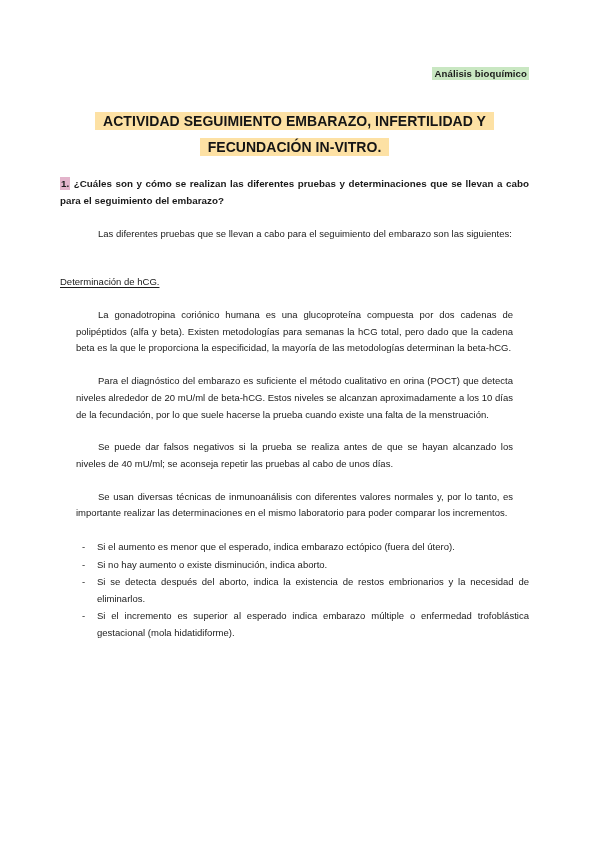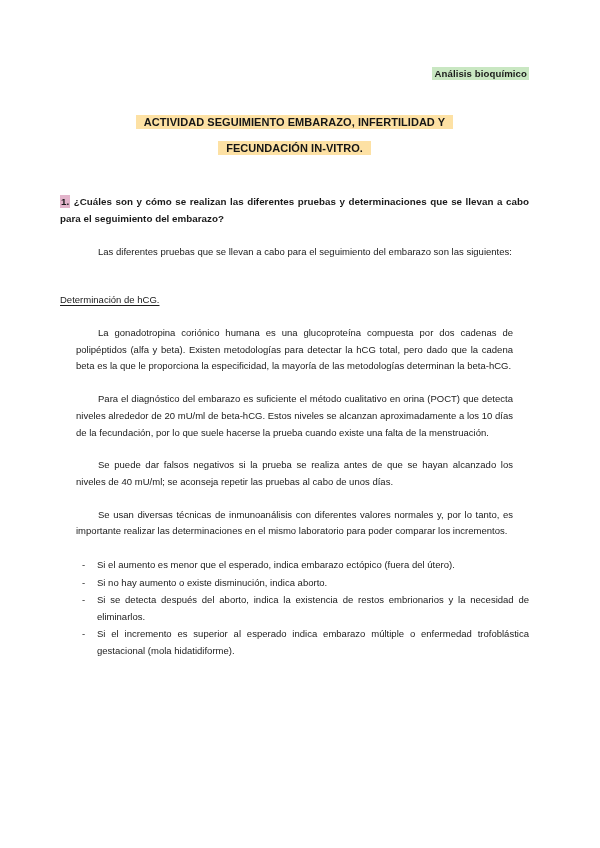--- a/index.html
+++ b/index.html
@@ -52,29 +52,29 @@
     margin-top: 26px;
     text-align: center;
     line-height: 1.62;
   }
   .title-block .tline {
     display: block;
   }
   .hl-yellow {
     background: #fde1a4;
     font-weight: bold;
-    font-size: 11px;
+    font-size: 14px;
     letter-spacing: 0.05px;
     padding: 1px 8px;
     color: #151515;
   }
 
   
   .question {
-    margin-top: 34px;
+    margin-top: 16px;
     font-weight: bold;
     font-size: 9.8px;
     line-height: 1.72;
     text-align: justify;
     letter-spacing: 0.02px;
   }
   .hl-pink {
     background: #e3b4cb;
     padding: 1px 1px;
   }
@@ -147,21 +147,21 @@
     <div class="question">
       <span class="hl-pink">1.</span><span>&nbsp;</span><span>¿Cuáles son y cómo se realizan las diferentes pruebas y determinaciones que se llevan a cabo para el seguimiento del embarazo?</span>
     </div>
 
     <p class="body gap-intro">Las diferentes pruebas que se llevan a cabo para el seguimiento del embarazo son las siguientes:</p>
 
     <div class="gap-sub">
       <span class="subheading">Determinación de hCG.</span>
     </div>
 
-    <p class="body gap-para">La gonadotropina coriónico humana es una glucoproteína compuesta por dos cadenas de polipéptidos (alfa y beta). Existen metodologías para detectar la hCG total, pero dado que la cadena beta es la que le proporciona la especificidad, la mayoría de las metodologías determinan la beta-hCG.</p>
+    <p class="body gap-para">La gonadotropina coriónico humana es una glucoproteína compuesta por dos cadenas de polipéptidos (alfa y beta). Existen metodologías para semanas la hCG total, pero dado que la cadena beta es la que le proporciona la especificidad, la mayoría de las metodologías determinan la beta-hCG.</p>
     <p class="body gap-para">Para el diagnóstico del embarazo es suficiente el método cualitativo en orina (POCT) que detecta niveles alrededor de 20 mU/ml de beta-hCG. Estos niveles se alcanzan aproximadamente a los 10 días de la fecundación, por lo que suele hacerse la prueba cuando existe una falta de la menstruación.</p>
     <p class="body gap-para">Se puede dar falsos negativos si la prueba se realiza antes de que se hayan alcanzado los niveles de 40 mU/ml; se aconseja repetir las pruebas al cabo de unos días.</p>
     <p class="body gap-para">Se usan diversas técnicas de inmunoanálisis con diferentes valores normales y, por lo tanto, es importante realizar las determinaciones en el mismo laboratorio para poder comparar los incrementos.</p>
 
     <ul class="dash-list">
       <li>
         <span class="dash">-</span>
         <span>Si el aumento es menor que el esperado, indica embarazo ectópico (fuera del útero).</span>
       </li>
       <li>

